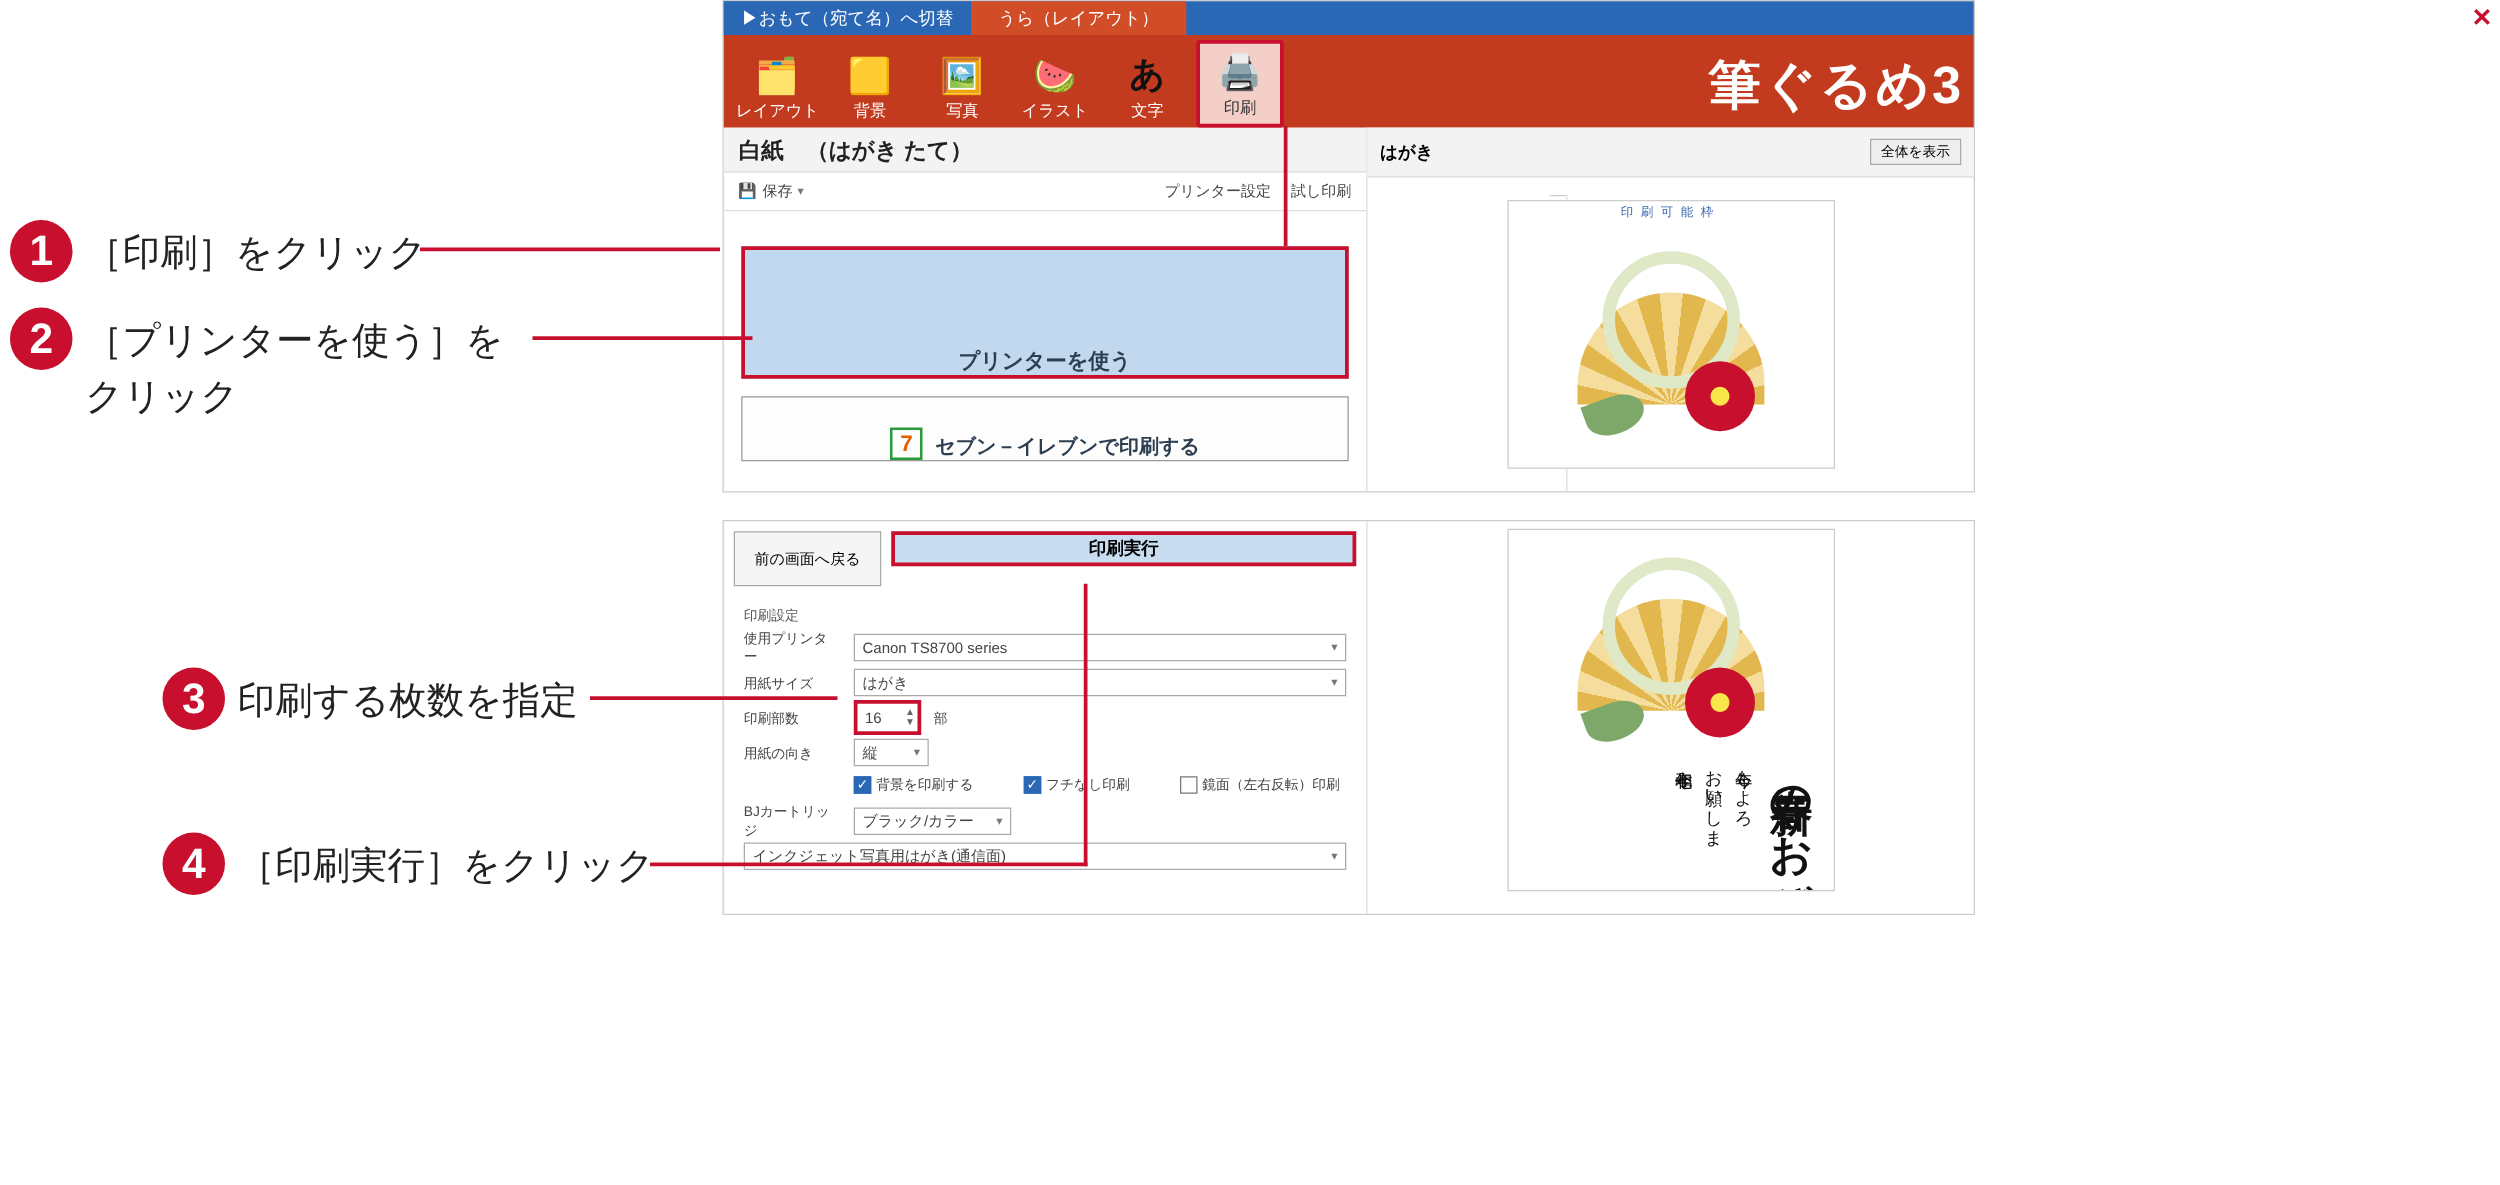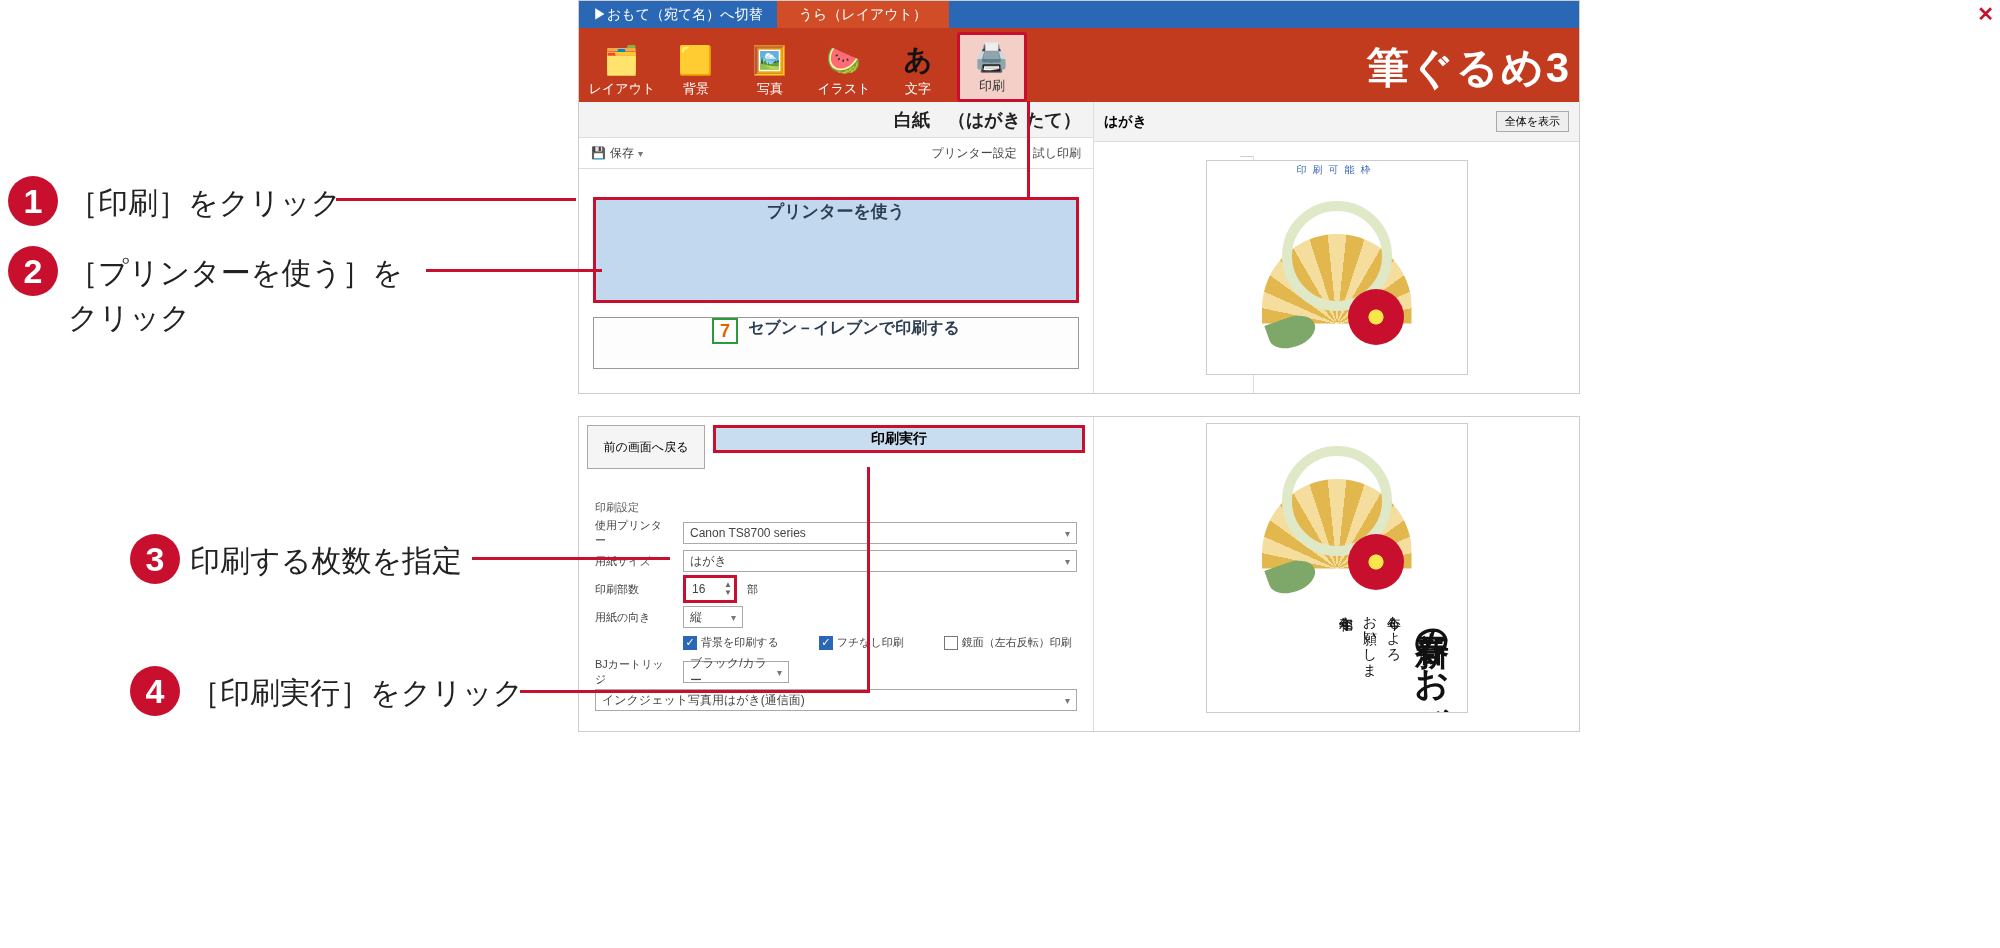--- a/index.html
+++ b/index.html
@@ -125,21 +125,21 @@
     .sec-head {
       height: 40px;
       background: #f3f3f3;
       display: flex;
       align-items: center;
       padding: 0 12px;
       font-size: 18px;
       font-weight: bold;
       color: #222;
       border-bottom: 1px solid #ddd;
-      justify-content: flex-end;
+      justify-content: flex-start;
     }
 
     
     .under-bar {
       display:flex;
       align-items:center;
       justify-content:space-between;
       height:34px;
       padding:0 12px;
       font-size:12px;
@@ -162,21 +162,21 @@
       padding:0 10px; font-size:14px; font-weight:bold;
       border-bottom:1px solid #ddd;
     }
     .small-btn {
       border:1px solid #aaa; background:#eee;
       font-size:11px; padding:2px 8px; font-weight:normal;
     }
 
     
     .big-btn {
-      display:flex; align-items:flex-start; justify-content:center;
+      display:flex; align-items:flex-end; justify-content:center;
       height: 96px;
       border: 1px solid #999;
       background: #fdfdfd;
       font-size: 17px; font-weight: bold;
       color:#2c3e50;
       margin-bottom: 14px;
     }
     .big-btn.use-printer {
       background: #c1d8ef;
       border: 3px solid #c8102e;
@@ -444,21 +444,21 @@
             <div class="vtext big">新春のお慶</div>
           </div>
         </div>
       </div>
     </div>
   </div>
 </div>
 
 <div id="panel2" class="panel">
   <div class="main-row" style="height:100%;">
-    <div style="flex:1; display:flex; flex-direction:column;gap:15px;">
+    <div style="flex:1; display:flex; flex-direction:column;">
       <div class="p2-top">
         <div class="p2-small-btn p2-back">
           <span>前の画面へ戻る</span>
         </div>
         <div class="p2-small-btn p2-exec">
           <span>印刷実行</span>
         </div>
       </div>
 
       <div class="p2-body">
@@ -510,21 +510,21 @@
             <span>フチなし印刷</span>
           </span>
           <span style="display:flex;align-items:center;gap:4px;">
             <span class="cb"></span>
             <span>鏡面（左右反転）印刷</span>
           </span>
         </div>
 
         <div class="p2-form-row" style="margin-top:4px;">
           <label>BJカートリッジ</label>
-          <div class="sel-box" style="width:106px;">
+          <div class="sel-box" style="width:126px;">
             <span>ブラック/カラー</span>
               <span class="chev">▾</span>
           </div>
         </div>
 
 
         <div class="p2-form-row">
           <div class="sel-box wfull" style="margin-left:0;">
             <span>インクジェット写真用はがき(通信面)</span>
               <span class="chev">▾</span>

